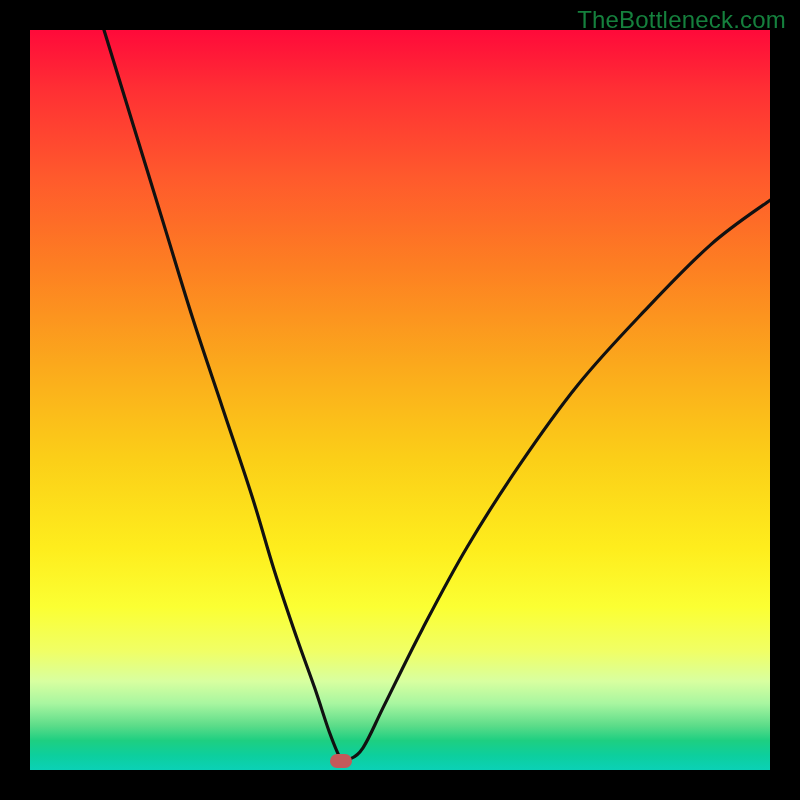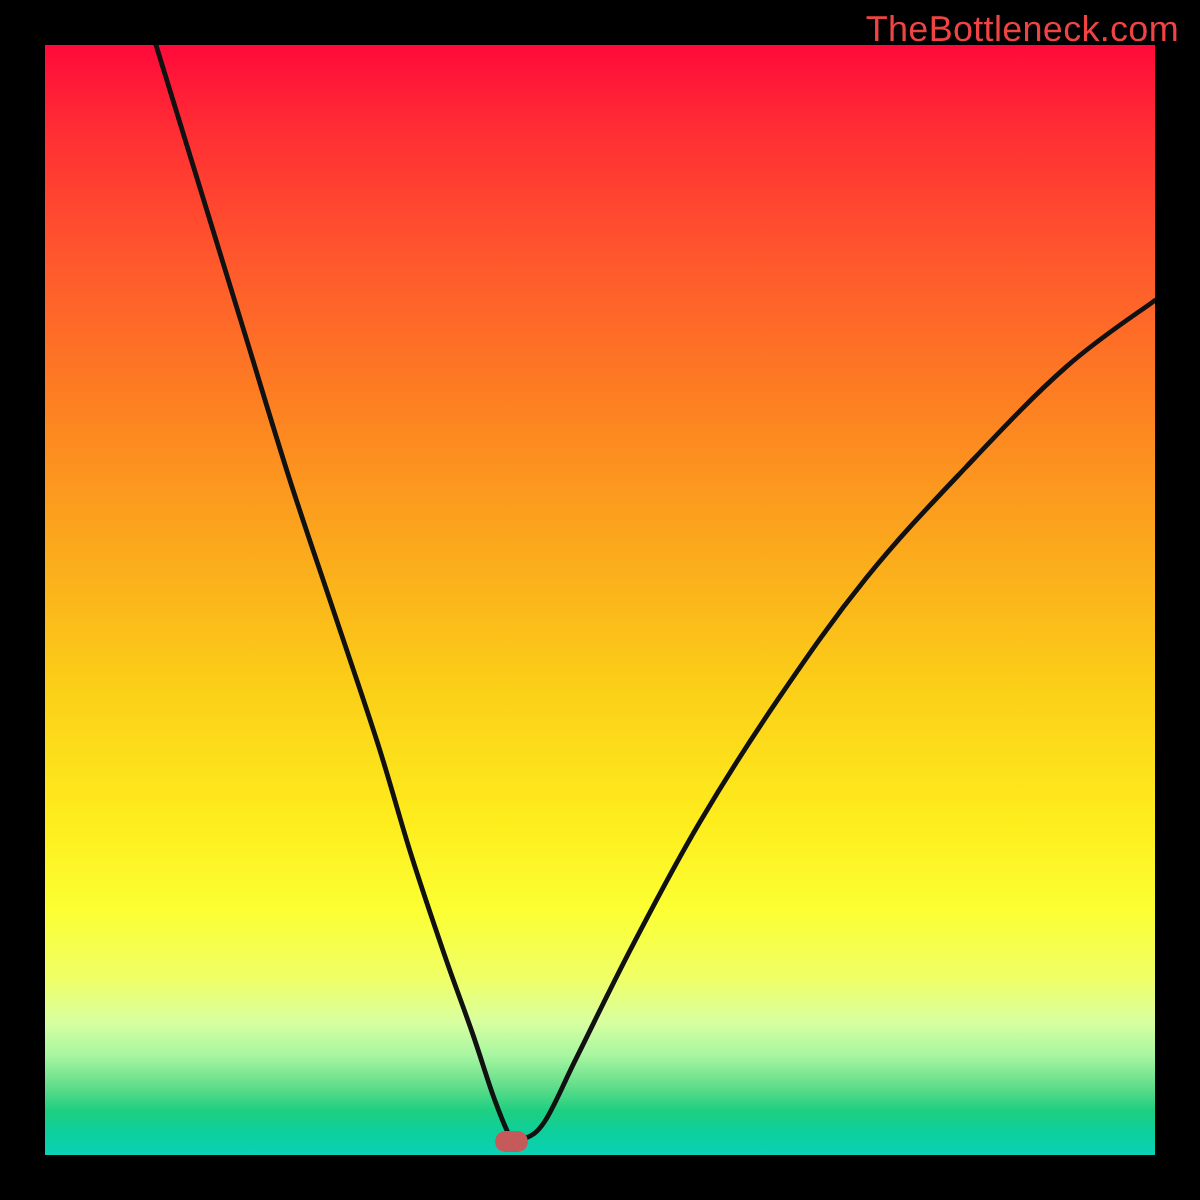--- a/index.html
+++ b/index.html
@@ -64,21 +64,21 @@
     position: absolute;
     width: 22px;
     height: 14px;
     border-radius: 7px;
     transform: translate(-50%, -50%);
   }
   .watermark {
     position: absolute;
     top: 6px;
     right: 14px;
-    color: #ef4444;
+    color: #15803d;
     font-size: 24px;
     font-weight: 500;
     letter-spacing: 0.2px;
     user-select: none;
   }
 </style>
 </head>
 <body>
 
 <div class="frame">

